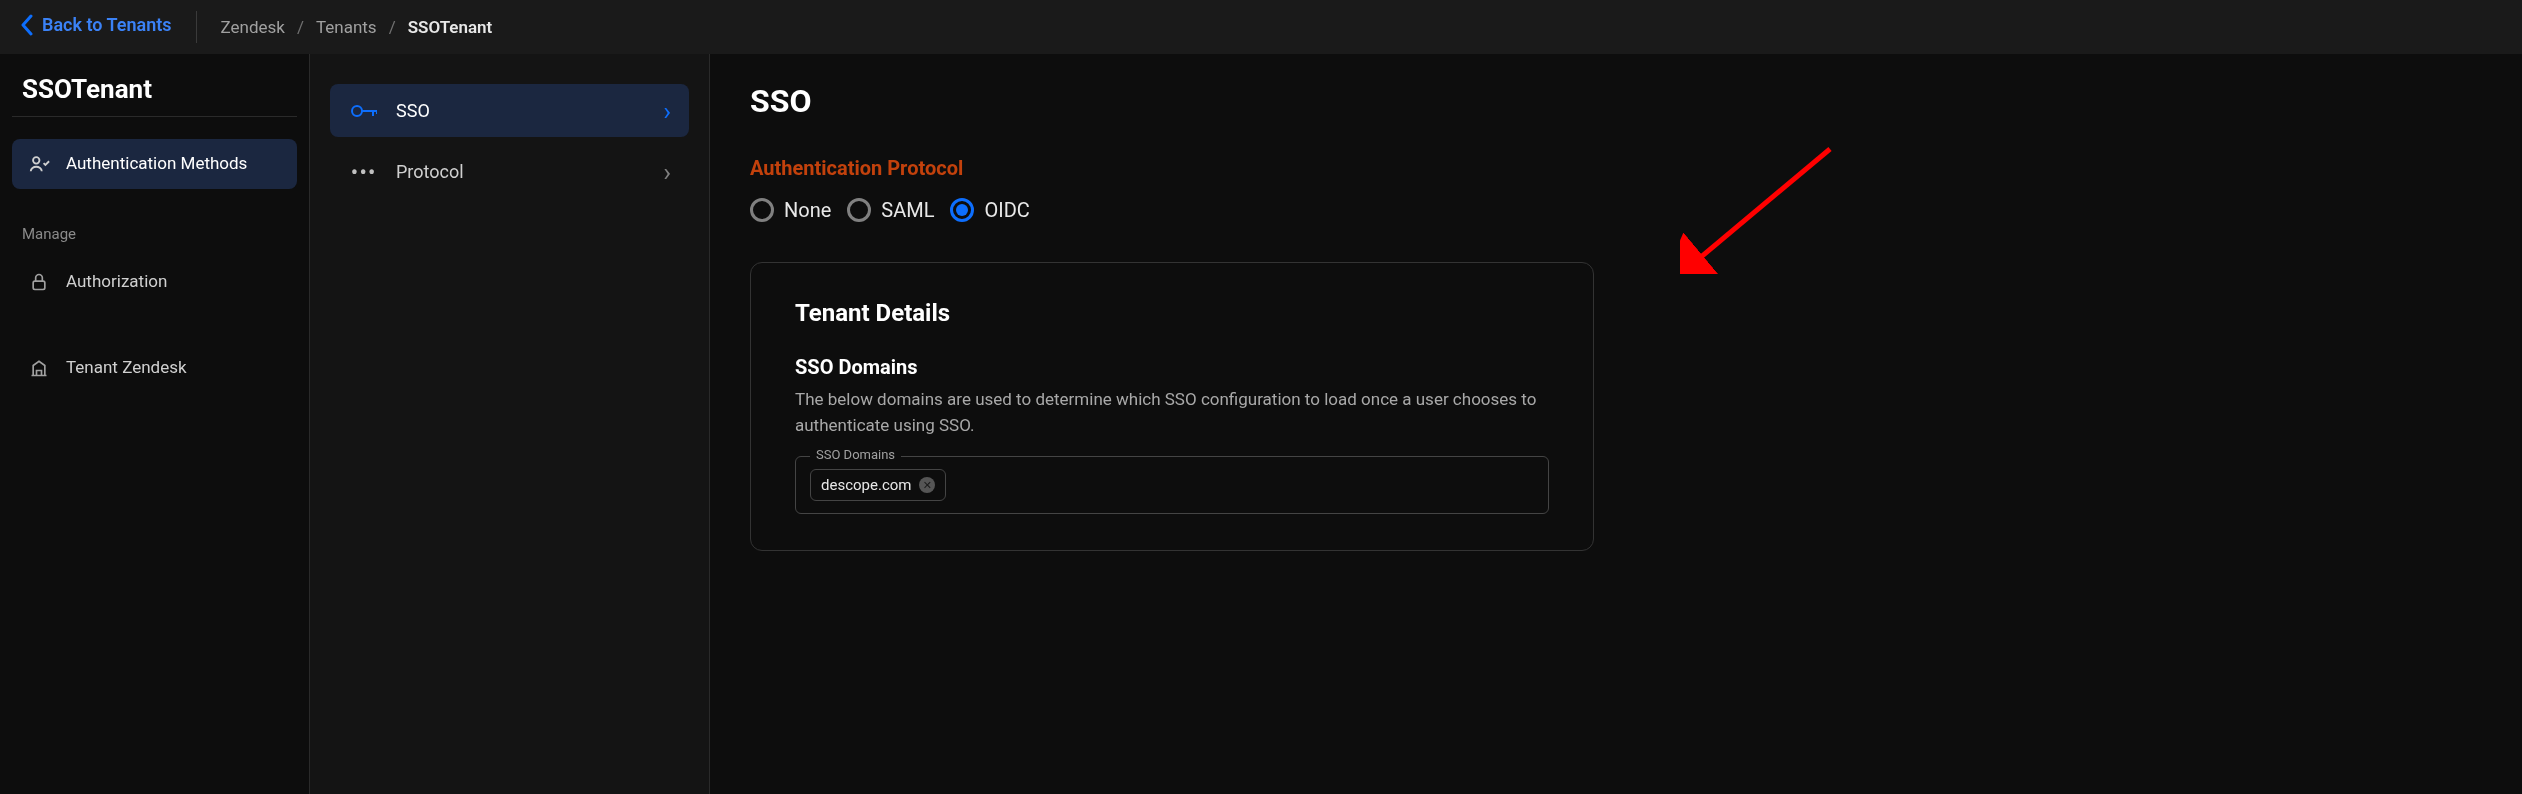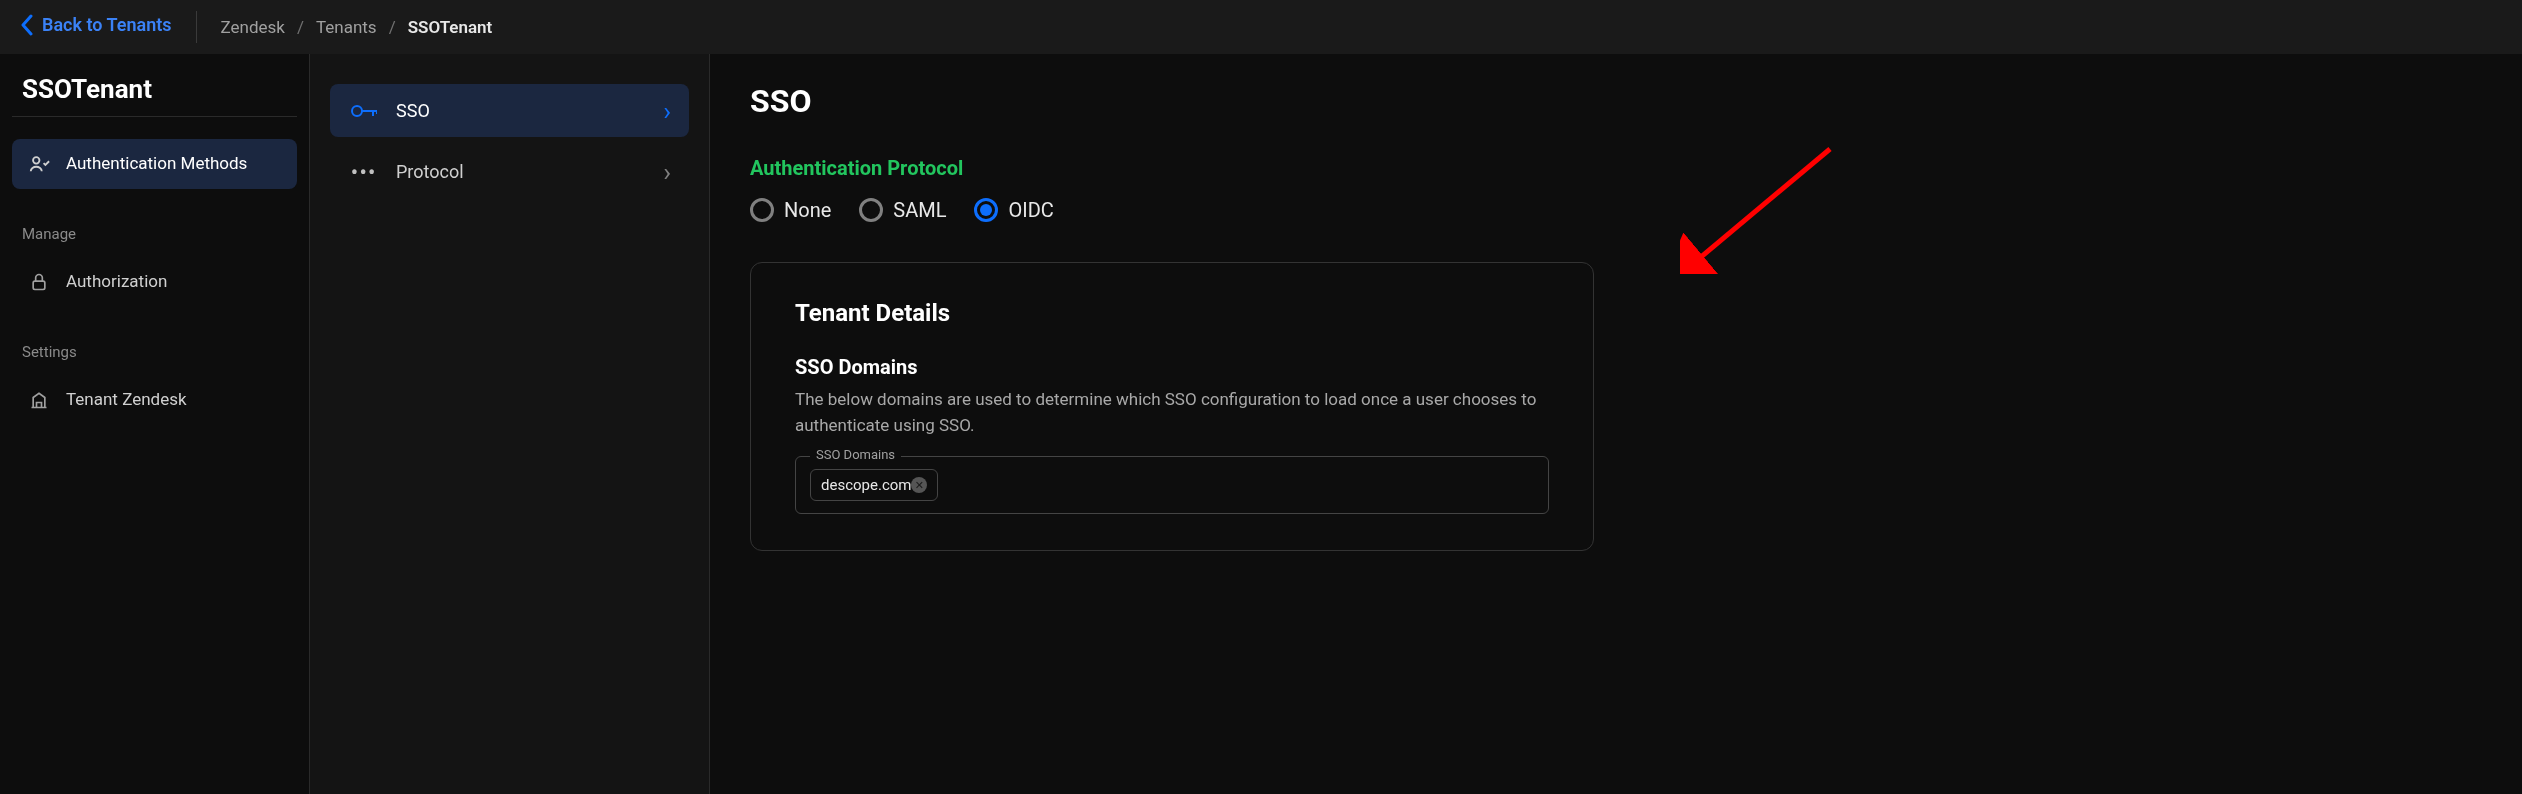--- a/index.html
+++ b/index.html
@@ -127,27 +127,27 @@
     }
     .content-title {
       font-size: 32px;
       font-weight: 700;
       color: #fff;
       margin-bottom: 36px;
     }
     .section-label {
       font-size: 20px;
       font-weight: 700;
-      color: #22c55e;
+      color: #c2410c;
       margin-bottom: 18px;
     }
     .radio-group {
       display: flex;
       align-items: flex-start;
-      gap: 28px;
+      gap: 16px;
       margin-bottom: 40px;
     }
     .radio-option {
       display: flex;
       align-items: center;
       gap: 10px;
       cursor: pointer;
       font-size: 20px;
       color: #e8e8e8;
     }
@@ -207,21 +207,21 @@
       top: -10px;
       left: 14px;
       background: #0d0d0d;
       padding: 0 6px;
       font-size: 13px;
       color: #a0a0a0;
     }
     .chip {
       display: flex;
       align-items: center;
-      gap: 0;
+      gap: 8px;
       background: transparent;
       border: 1px solid #444;
       border-radius: 6px;
       padding: 6px 10px;
       font-size: 15px;
       color: #e8e8e8;
     }
     .chip-close {
       width: 16px;
       height: 16px;
@@ -285,21 +285,20 @@
       <span class="sidebar-icon">
         <svg width="20" height="20" viewBox="0 0 24 24" fill="none" stroke="#a0a0a0" stroke-width="2">
             <rect x="5" y="11" width="14" height="10" rx="2"></rect>
             <path d="M8 11V7a4 4 0 018 0v4"></path>
           </svg>
       </span>
       <span>Authorization</span>
     </div>
 
     <div class="sidebar-spacer"></div>
-    <div class="sidebar-section-label">Settings</div>
     <div class="sidebar-item">
       <span class="sidebar-icon">
         <svg width="20" height="20" viewBox="0 0 24 24" fill="none" stroke="#a0a0a0" stroke-width="2">
             <path d="M3 21h18M5 21V9l7-5 7 5v12M9 21v-6h6v6"></path>
           </svg>
       </span>
       <span>Tenant Zendesk</span>
     </div>
   </div>
 

